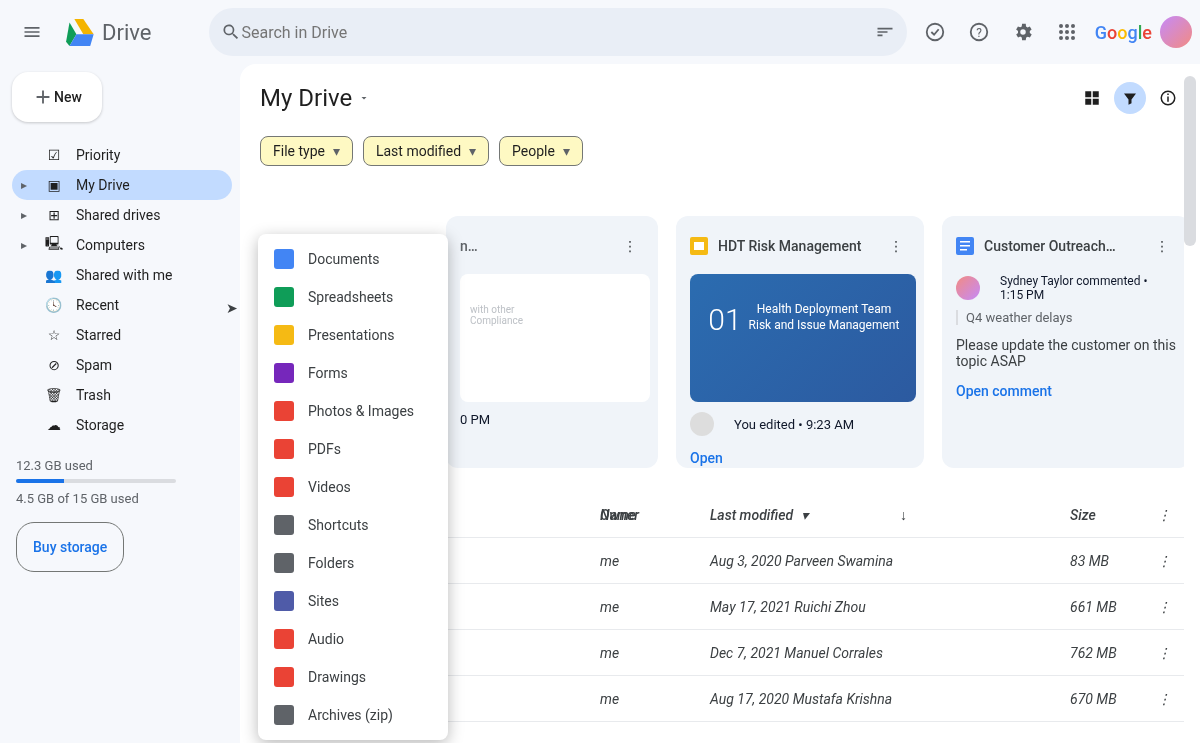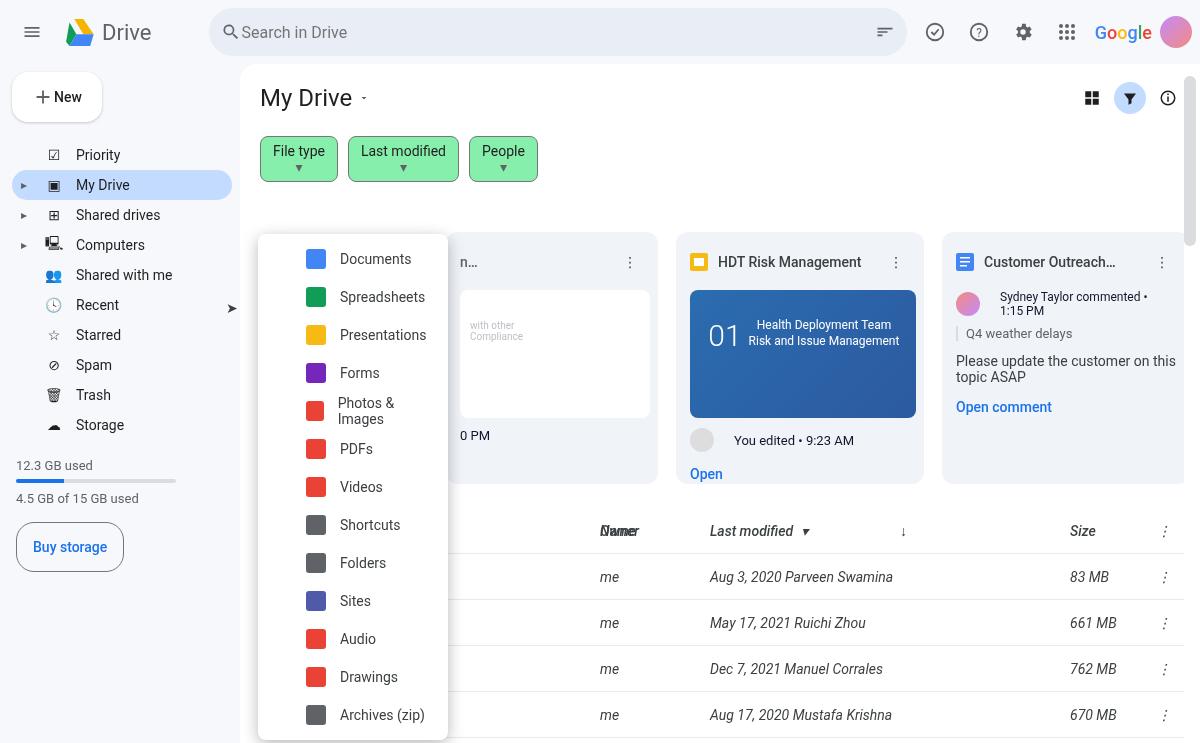--- a/index.html
+++ b/index.html
@@ -31,25 +31,25 @@
 
 .main{ flex:1; background:#fff; border-radius:16px 0 0 0; margin-top:0; position:relative; overflow:hidden;}
 .main-inner{ padding:18px 16px 0 20px;}
 .toolbar{ display:flex; align-items:center; }
 .breadcrumb{ font-size:24px; color:#1f1f1f; display:flex; align-items:center; gap:6px; cursor:pointer;}
 .toolbar-right{margin-left:auto; display:flex; gap:6px; align-items:center;}
 .circle{ width:32px; height:32px; border-radius:50%; display:flex; align-items:center; justify-content:center; cursor:pointer;}
 .circle.active{background:#c2dbff;}
 
 .chips{ display:flex; gap:10px; margin-top:22px;}
-.chip{ border:1px solid #747775; border-radius:8px; padding:6px 12px; display:flex; align-items:center; font-size:14px; color:#1f1f1f; background:#86efac; cursor:pointer;flex-direction:column;}
+.chip{ border:1px solid #747775; border-radius:8px; padding:6px 12px; display:flex; align-items:center; gap:8px; font-size:14px; color:#1f1f1f; background:#fef9c3; cursor:pointer;}
 .chip .dd{color:#5f6368;}
 
 .dropdown{ position:absolute; top:170px; left:18px; width:190px; background:#fff; border-radius:8px; box-shadow:0 4px 16px rgba(0,0,0,.28); padding:6px 0; z-index:50;}
-.dditem{ display:flex; align-items:center; gap:14px; height:38px; padding:0 16px; cursor:pointer; font-size:14px;margin-left:32px;}
+.dditem{ display:flex; align-items:center; gap:14px; height:38px; padding:0 16px; cursor:pointer; font-size:14px;}
 .dditem .ic{width:20px;height:20px;display:flex;align-items:center;justify-content:center;border-radius:3px;font-size:9px;font-weight:bold;color:#fff;}
 
 .cards{ display:flex; gap:18px; margin-top:50px; overflow:hidden;}
 .card{ width:248px; min-width:248px; background:#f0f4f9; border-radius:12px; padding:10px 8px 12px 14px; position:relative;height:252px;}
 .card-head{display:flex;align-items:center;gap:10px; font-size:14px; font-weight:500;}
 .card-head .more{margin-left:auto;}
 .card-thumb{ background:#fff; border-radius:8px; height:128px; margin-top:8px; overflow:hidden;}
 .card .meta{ display:flex; align-items:center; gap:20px; font-size:13px; color:#0f172a; margin-top:10px;}
 .card .meta .av{width:24px;height:24px;border-radius:50%;background:#ddd;}
 .card .action{ color:#1a73e8; font-size:14px; font-weight:500; margin-top:14px; cursor:pointer;}

